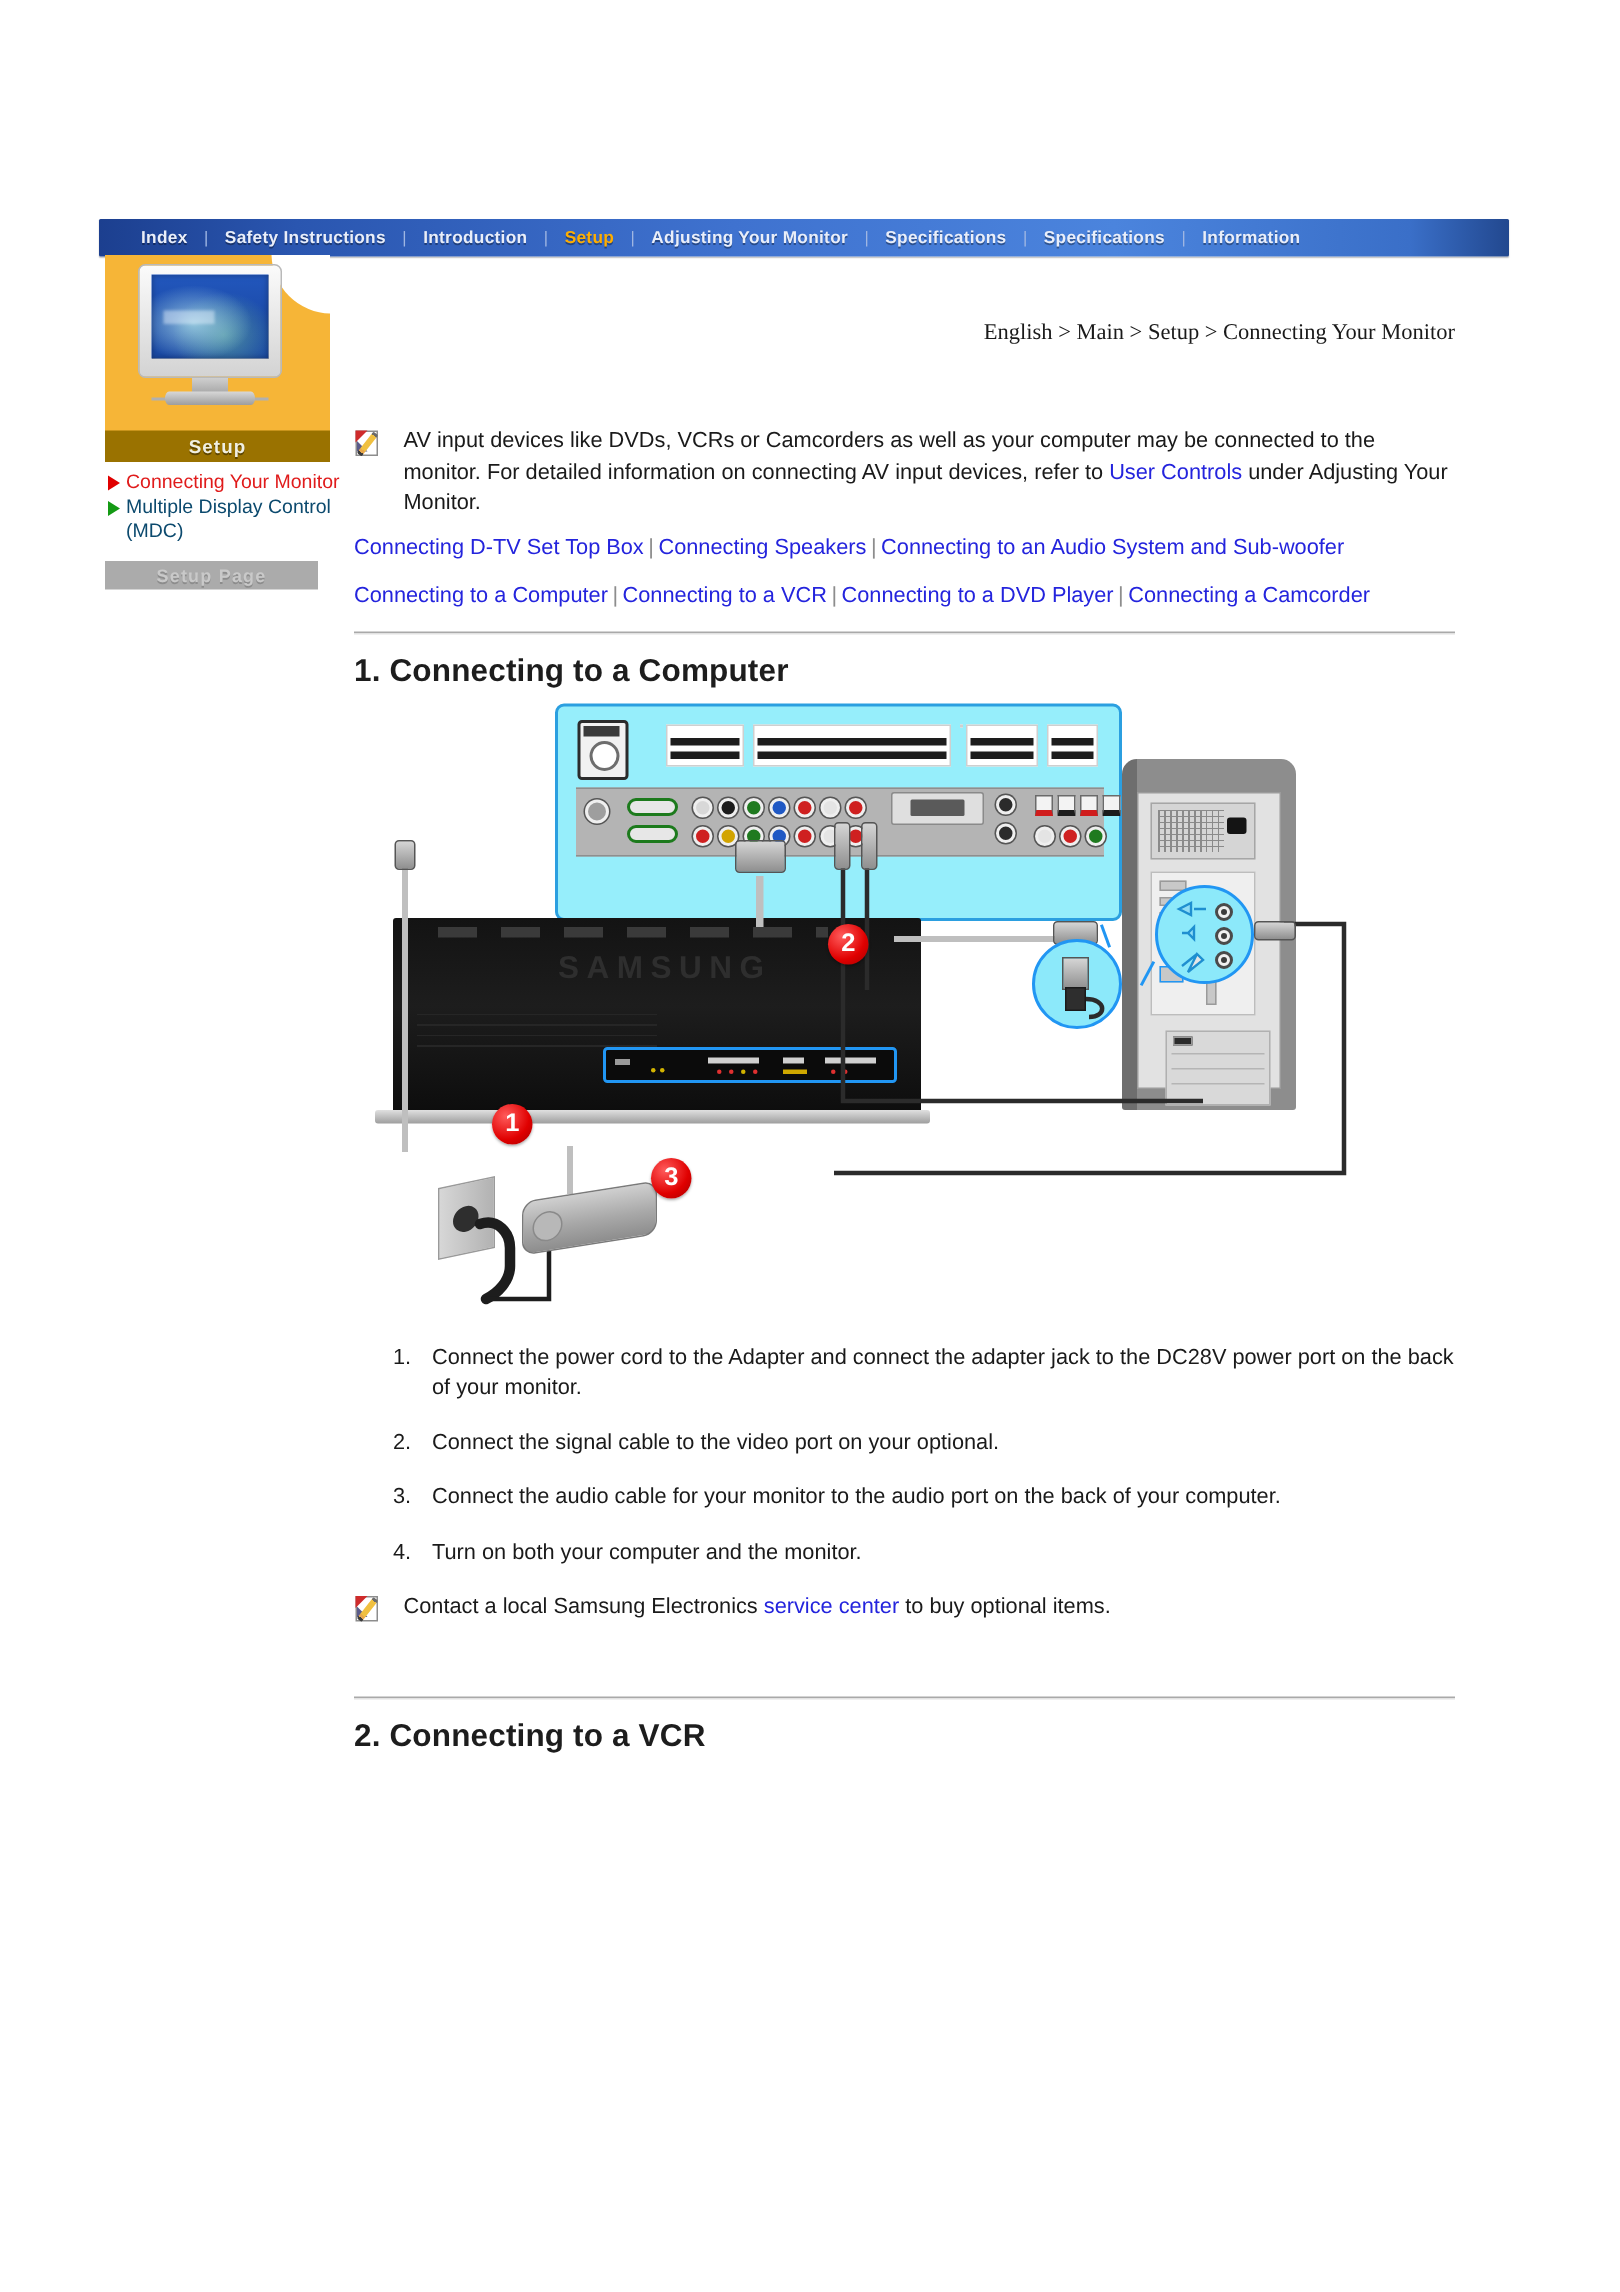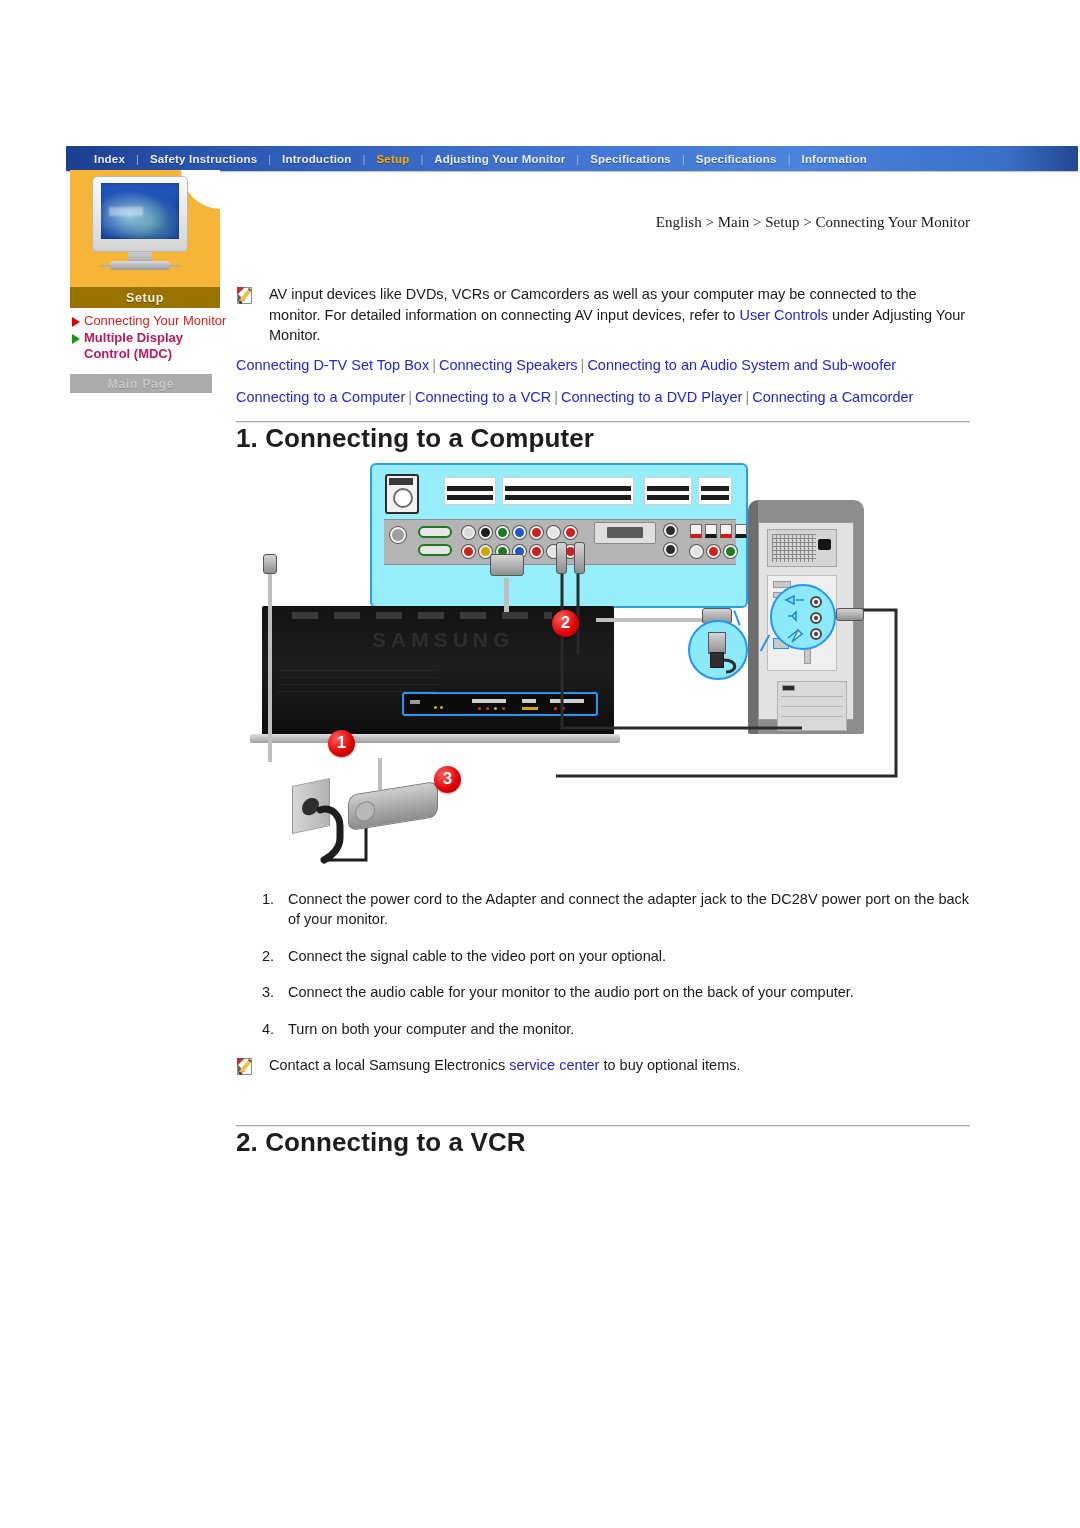--- a/index.html
+++ b/index.html
@@ -13,21 +13,21 @@
     position: relative;
     font-family: "Liberation Sans", sans-serif;
     overflow: hidden;
   }
 
   
   .topnav {
     position: absolute;
     left: 66px;
     top: 146px;
-    width: 1012px;
+    width: 940px;
     height: 25px;
     background: linear-gradient(to right, #1c3f8f 0%, #2a56b0 14%, #3f72cf 45%, #4b84dd 72%, #3a6fc8 93%, #22488f 100%);
     display: flex;
     align-items: center;
     border-radius: 1px;
     box-shadow: 0 1px 1px rgba(0,0,0,.25);
   }
   .topnav .navitem {
     color: #e9eef9;
     font-size: 11.5px;
@@ -162,21 +162,21 @@
     border-left: 8px solid #e00000;
     margin: 4px 4px 0 2px;
     flex: 0 0 auto;
   }
   .tri.green { border-left-color: #149a14; }
   .side-link-label {
     font-size: 13px;
     font-weight: 500;
   }
   .side-link-label.red { color: #e01b1b; }
-  .side-link-label.blue { color: #be185d; font-weight: bold; }
+  .side-link-label.blue { color: #0c4a6e; }
 
   .mainpage-btn {
     margin-top: 12px;
     width: 142px;
     height: 19px;
     background: #ababab;
     display: flex;
     align-items: center;
     justify-content: center;
   }
@@ -264,21 +264,22 @@
   .pipe { color: #8d8d8d; padding: 0 3px; }
 
   .hr {
     margin-top: 11px;
     width: 734px;
     height: 0;
     border-top: 1px solid #a9a9a9;
     border-bottom: 1px solid #e2e2e2;
   }
   .section-title {
-    font-size: 26px;
+    margin-top: 13px;
+    font-size: 21px;
     font-weight: bold;
     color: #1d1d1d;
     letter-spacing: .1px;
   }
 
   
   .diagram {
     position: relative;
     width: 742px;
     height: 405px;
@@ -671,21 +672,21 @@
       <div class="tri"></div>
       <div class="side-link-label red">Connecting Your Monitor</div>
     </div>
     <div class="side-link">
       <div class="tri green"></div>
       <div class="side-link-label blue">Multiple Display Control (MDC)</div>
     </div>
   </div>
 
   <div class="mainpage-btn">
-    <span>Main Page</span>
+    <span>Setup Page</span>
   </div>
 </div>
 
 <div class="content">
 
   <div class="breadcrumb">English &gt; Main &gt; Setup &gt; Connecting Your Monitor</div>
 
   <div class="note-row">
     <div class="note-icon">
       <div class="page"></div>

